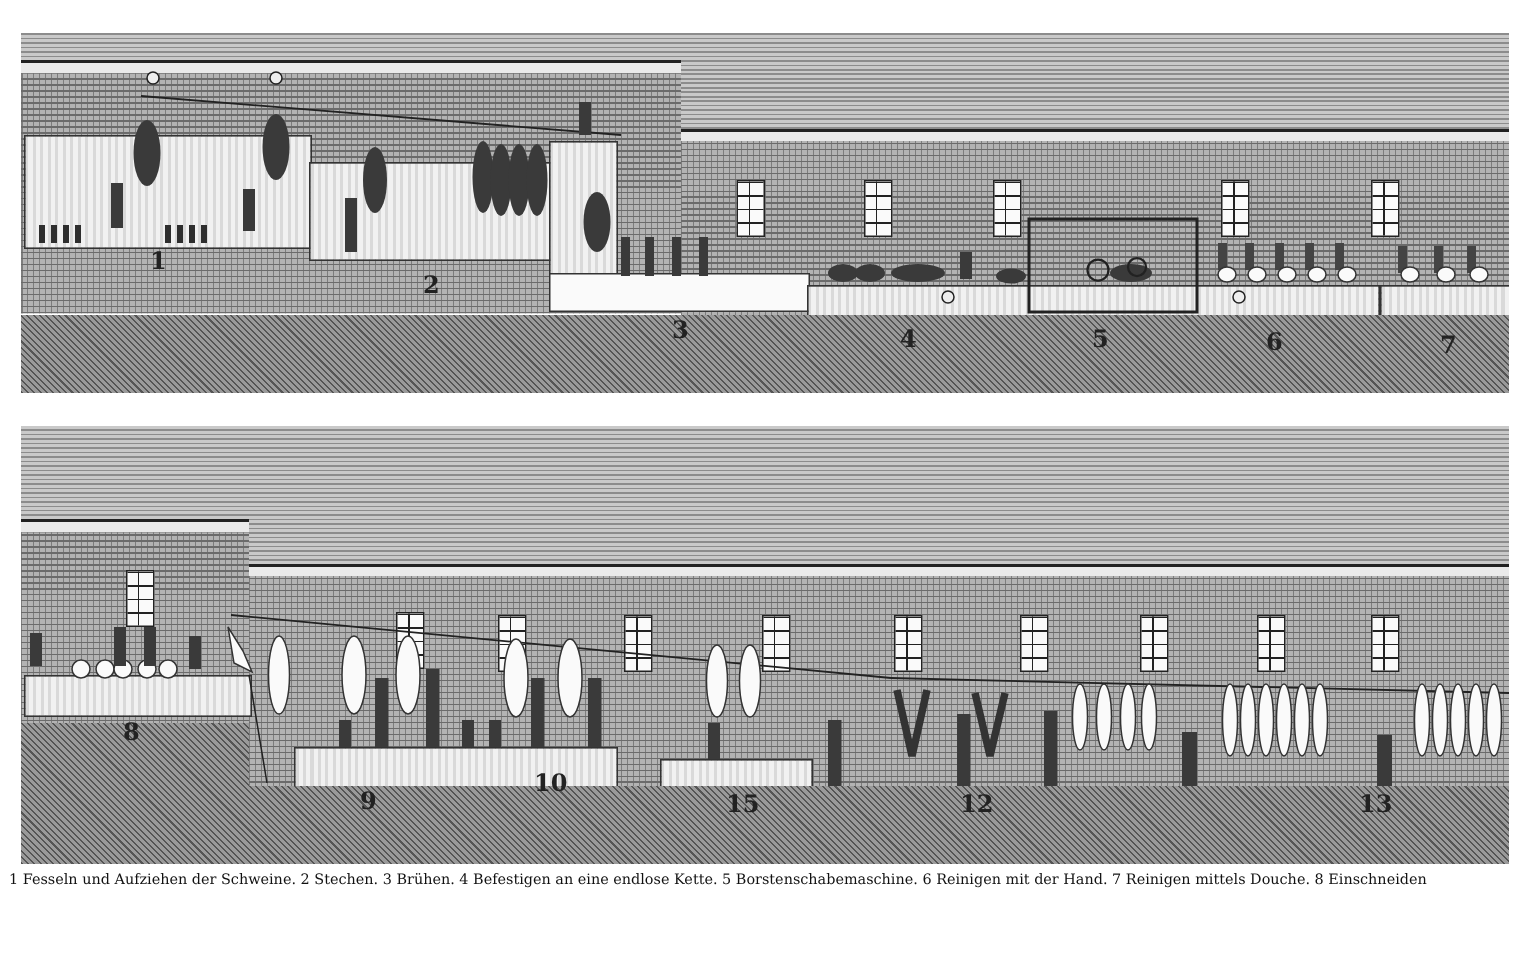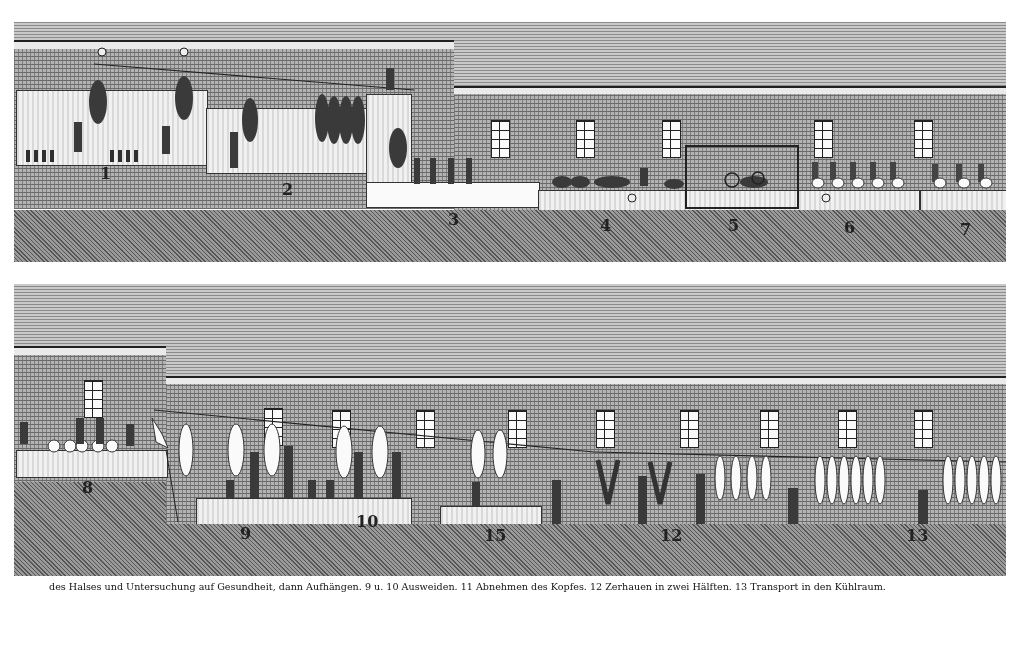--- a/index.html
+++ b/index.html
@@ -216,21 +216,21 @@
         <rect x="774" y="204" width="10" height="36"></rect>
       <rect x="904" y="206" width="10" height="34"></rect>
     </g>
     <line x1="152" y1="166" x2="164" y2="238" stroke="#222" stroke-width="1"></line>
   </svg>
 
   <span class="num" style="left:68px; top:194px;">8</span>
   <span class="num" style="left:226px; top:240px;">9</span>
   <span class="num" style="left:342px; top:228px;">10</span>
   <span class="num" style="left:470px; top:242px;">15</span>
-  <span class="num" style="left:626px; top:242px;margin-left:20px;">12</span>
+  <span class="num" style="left:626px; top:242px;">12</span>
   <span class="num" style="left:892px; top:242px;">13</span>
 </div>
 
 <div id="caption">
   <div class="cap-body">
-    <span class="line2">des Halses und Untersuchung auf Gesundheit, dann Aufhängen.  9 u. 10 Ausweiden.  11 Abnehmen des Kopfes.  12 Zerhauen in zwei Hälften.  13 Transport in den Kühlraum.</span>
+    <span style="display:block;">1 Fesseln und Aufziehen der Schweine.  2 Stechen.  3 Brühen.  4 Befestigen an eine endlose Kette.  5 Borstenschabemaschine.  6 Reinigen mit der Hand.  7 Reinigen mittels Douche.  8 Einschneiden</span>
   </div>
 </div>
 
 </body></html>

